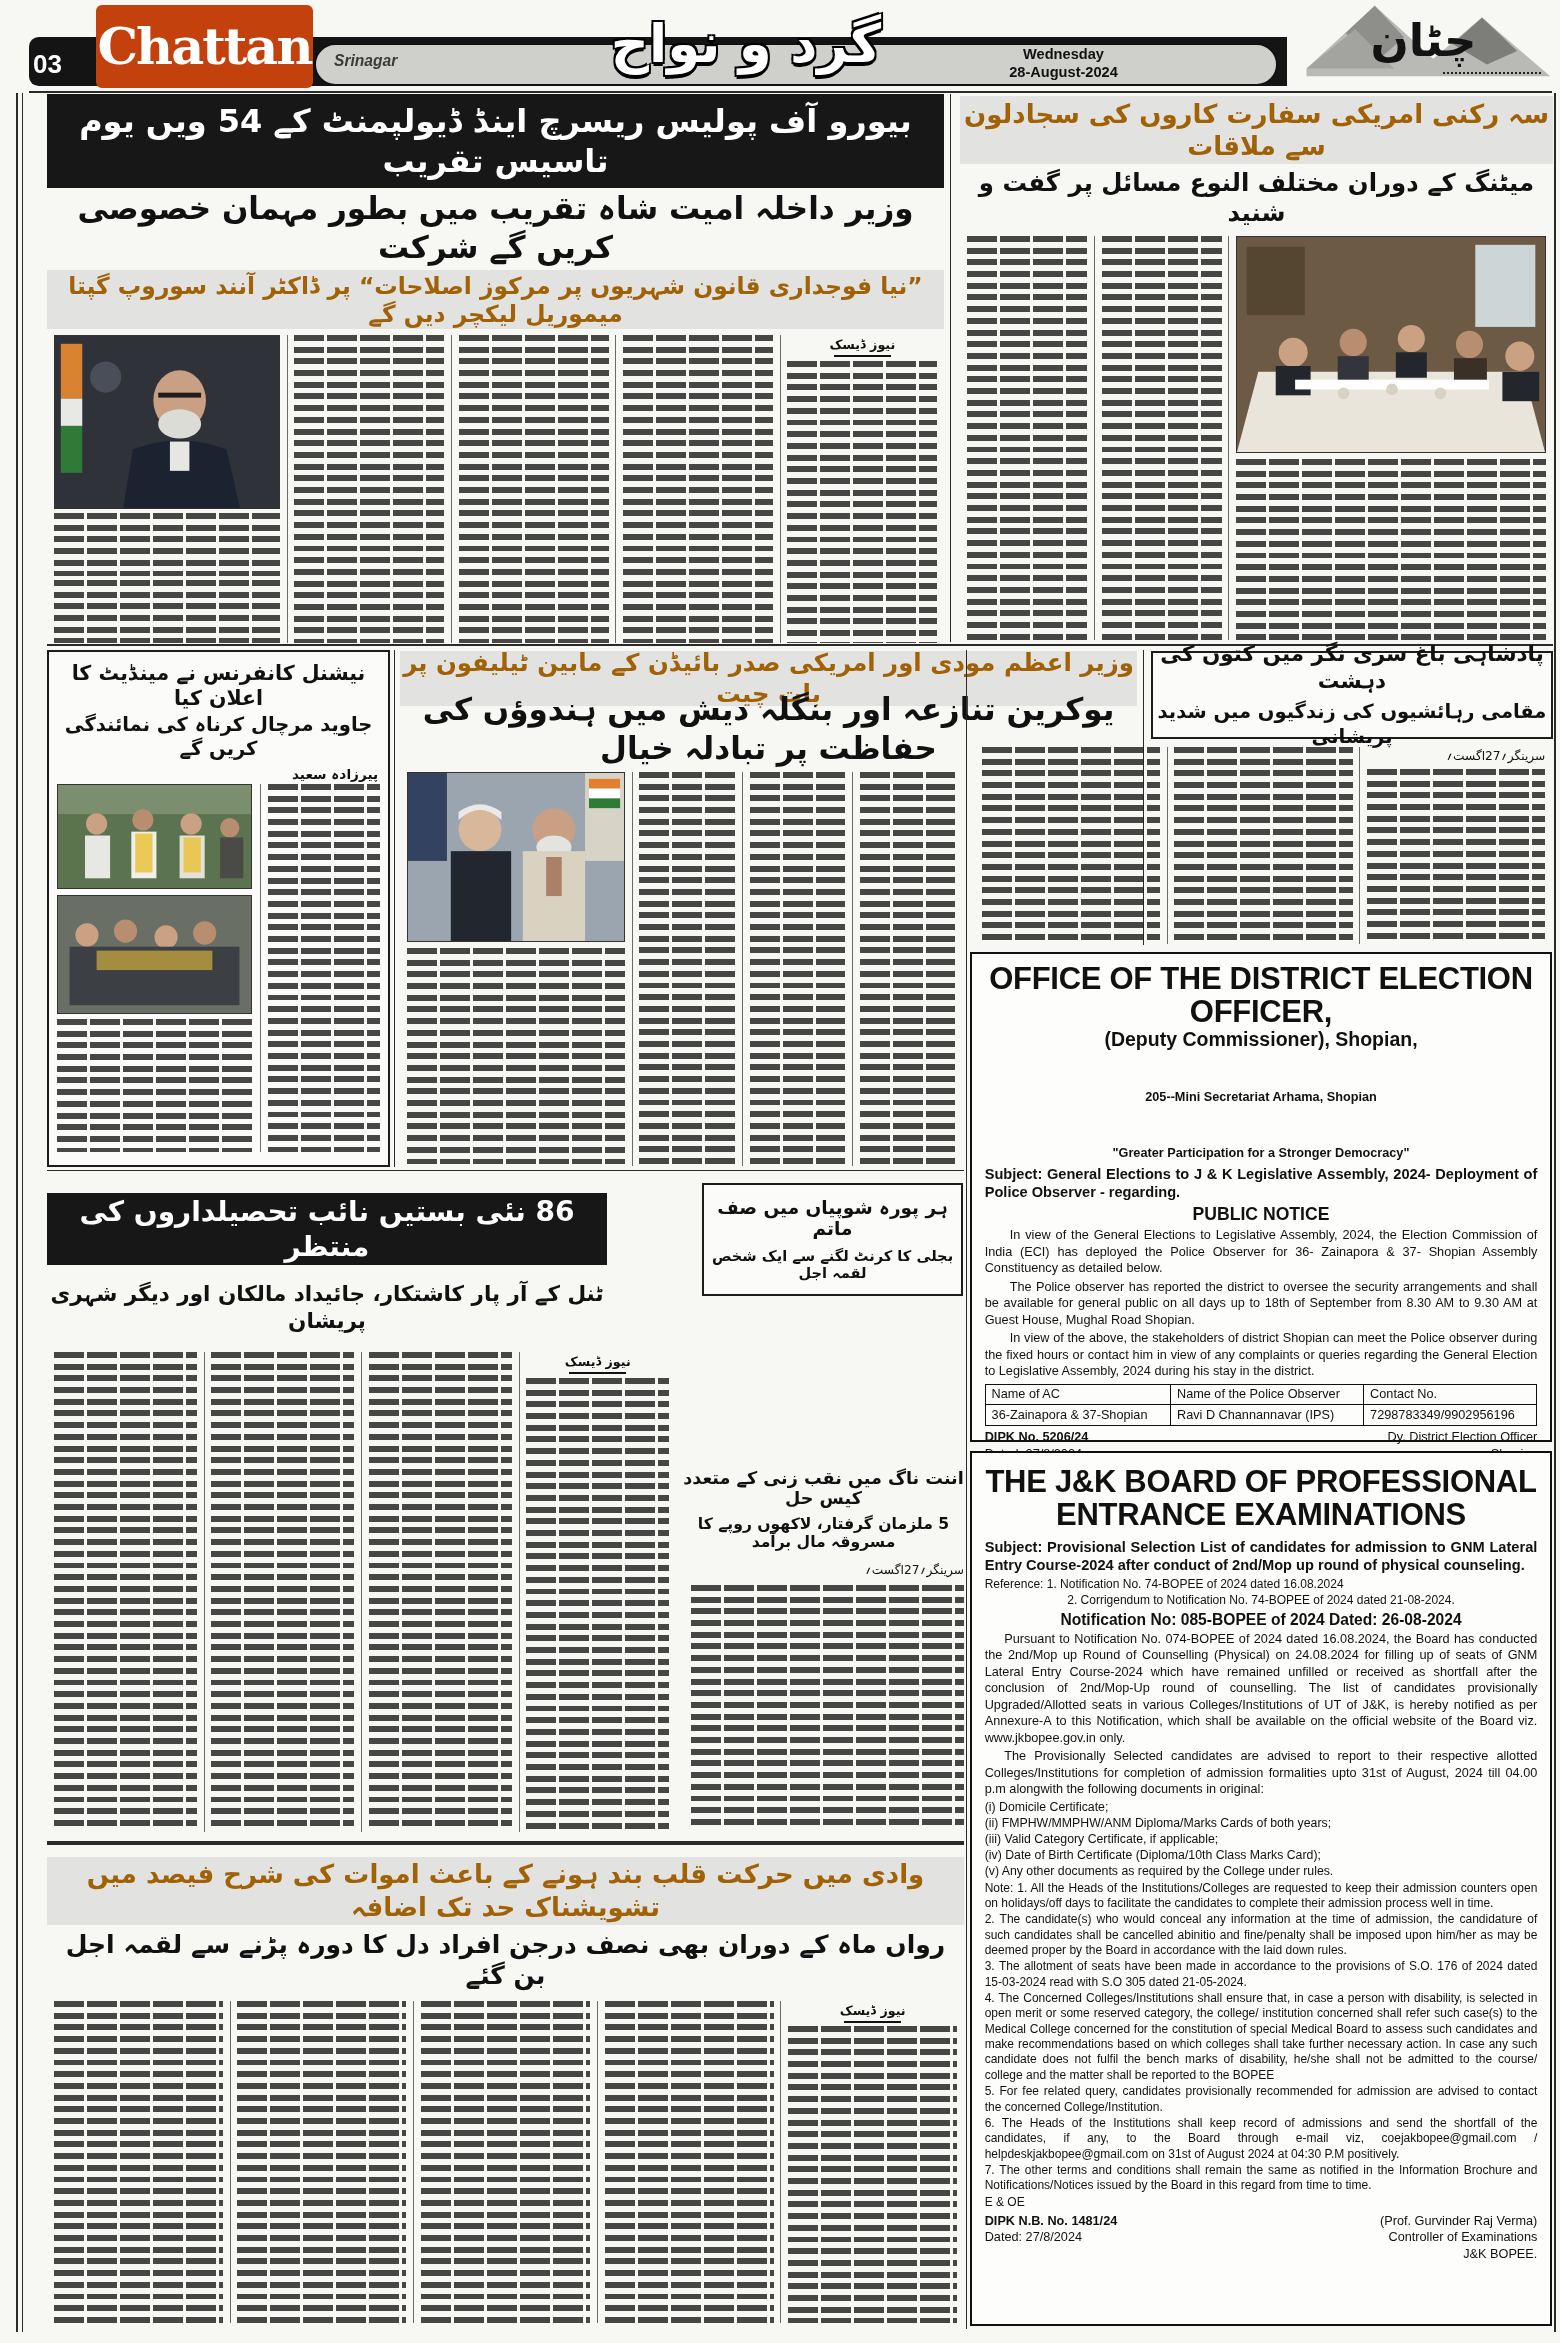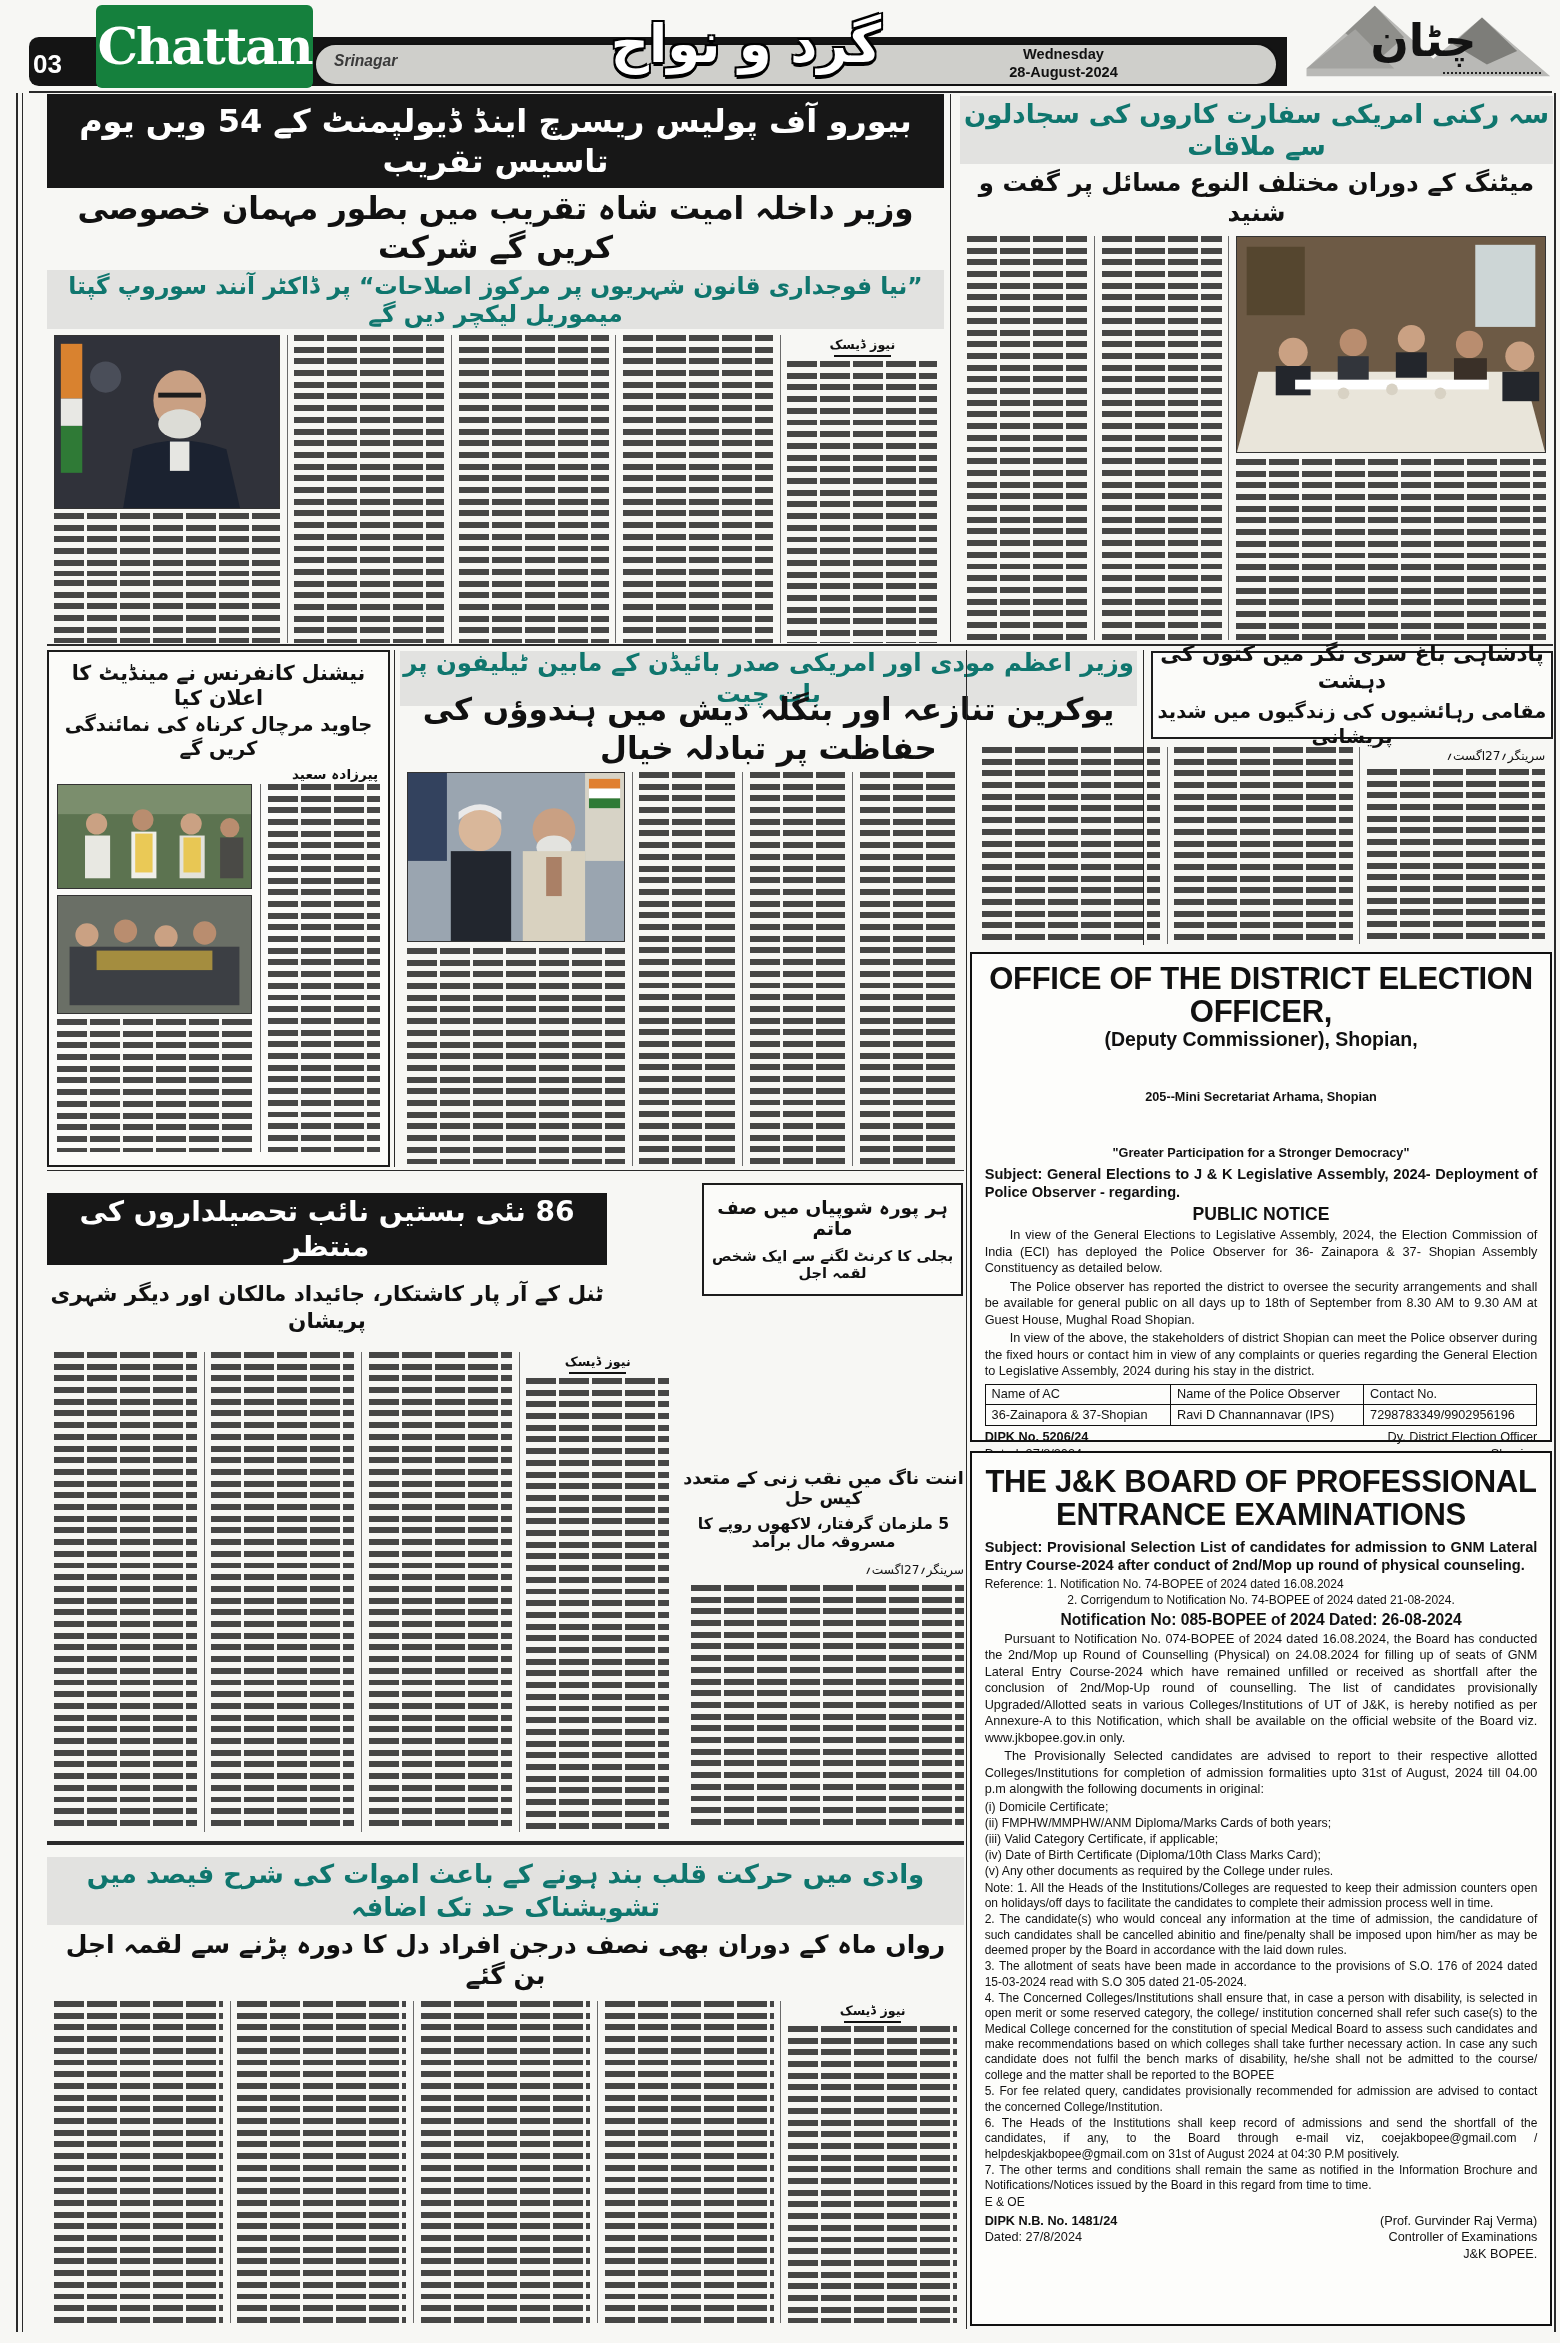--- a/index.html
+++ b/index.html
@@ -2,21 +2,21 @@
 <html><head>
 <meta charset="utf-8">
 <style>
   html,body{margin:0;padding:0;background:#9a9a9a;}
   .page{position:relative;width:1560px;height:2344px;background:#f7f7f4;overflow:hidden;
         font-family:"Liberation Sans",sans-serif;color:#111;}
   .abs{position:absolute;}
   .urdu{font-family:"DejaVu Sans",sans-serif;direction:rtl;}
   .center{display:flex;align-items:center;justify-content:center;text-align:center;}
   .band-dark{background:#171717;color:#fff;font-weight:bold;}
-  .band-gray{background:#e2e2e0;color:#0f766e;font-weight:bold;}
+  .band-gray{background:#e2e2e0;color:#a16207;font-weight:bold;}
   .boxed{border:2px solid #1c1c1c;background:#fbfbf9;}
   .hairline{background:#2a2a2a;}
   
   .tx{background-image:
       repeating-linear-gradient(90deg, rgba(247,247,244,0) 0 30px, rgba(247,247,244,1) 30px 33px),
       repeating-linear-gradient(180deg,#20201f 0 5.9px, rgba(0,0,0,0) 5.9px 11.7px);
       opacity:.82;}
   .cols{display:flex;height:100%;}
   .col{flex:1;padding:0 6.8px;border-left:1px solid #6a6a6a;display:flex;flex-direction:column;}
   .col:first-child{border-left:none;}
@@ -50,21 +50,21 @@
   .hl-ur{line-height:1.25;}
 </style>
 </head>
 <body>
 
 <div class="page">
 
   <div class="abs" style="left:0;top:0;width:1560px;height:93px;">
     <div class="abs" style="left:29px;top:37px;width:1484px;height:49px;background:#141414;border-radius:9.8px;"></div>
     <div class="abs" style="left:33px;top:49px;color:#fff;font-size:26px;font-weight:bold;">03</div>
-    <div class="abs center" style="left:96px;top:4.9px;width:217px;height:83px;background:#15803d;border-radius:5.9px;">
+    <div class="abs center" style="left:96px;top:4.9px;width:217px;height:83px;background:#c2410c;border-radius:5.9px;">
       <span class="chattan" style="font-size:51px;">Chattan</span>
     </div>
     <div class="abs" style="left:314px;top:43px;width:960px;height:39px;background:#cfcfcb;border:2px solid #111;border-radius:21.5px;"></div>
     <div class="abs" style="left:334px;top:52px;font-size:15.6px;font-style:italic;color:#3a3a3a;font-weight:bold;">Srinagar</div>
     <div class="abs" style="left:961px;top:45px;width:205px;text-align:center;font-size:14.6px;font-weight:bold;line-height:1.25;">
       <div>Wednesday</div>
       <div>28-August-2024</div>
     </div>
     <div class="abs center urdu mast-title" style="left:585px;top:-2px;width:322px;height:90px;font-size:53px;">گرد و نواح</div>
 

